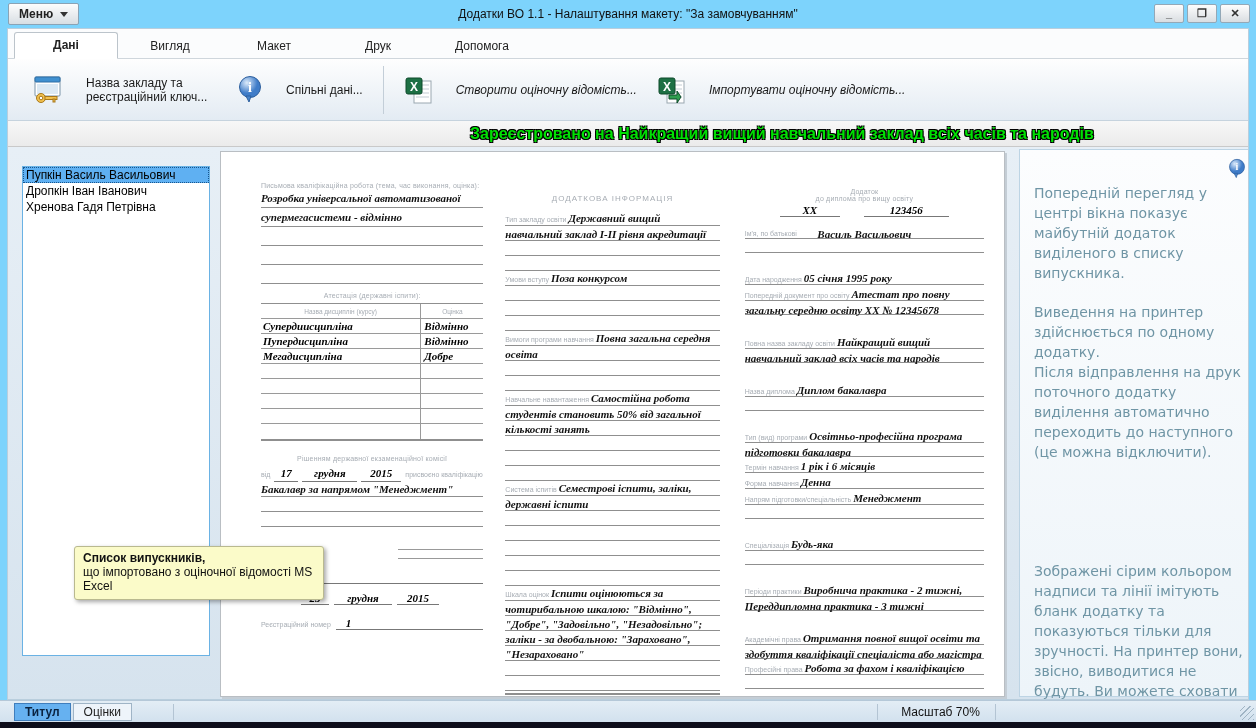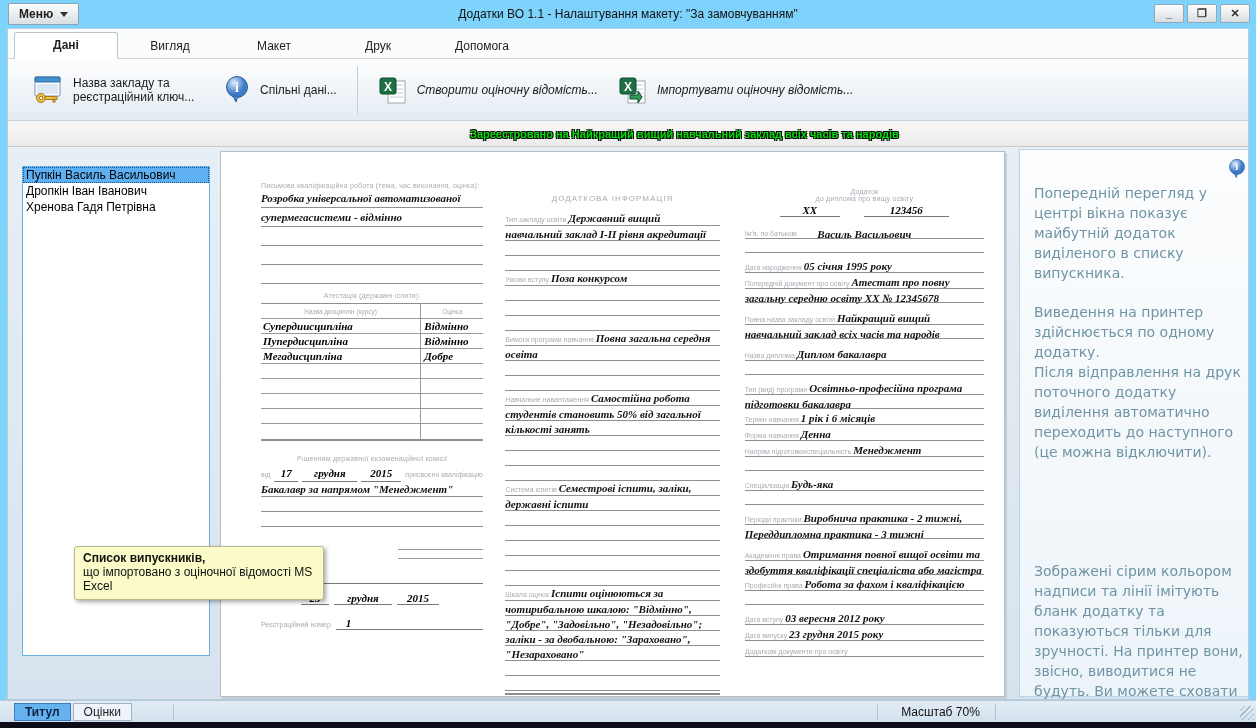--- a/index.html
+++ b/index.html
@@ -28,29 +28,29 @@
   .tabstrip { height:30px; background:#fbfcfd; border-bottom:1px solid #cfd6dc; display:flex;
               align-items:flex-end; padding-left:6px; }
   .tab { min-width:104px; text-align:center; padding:5px 10px 6px; font-size:12px; color:#222;
          margin-bottom:-1px; }
   .tab.active { background:#fff; border:1px solid #bcc4cb; border-bottom:1px solid #fff;
                 border-radius:3px 3px 0 0; font-weight:bold; }
 
   
   .toolbar { height:62px; background:linear-gradient(#fefefe,#e3ebf3); border-bottom:1px solid #c6d3de;
              display:flex; align-items:center; padding-left:14px; position:relative; }
-  .tool-btn { display:flex; align-items:center; gap:9px; padding:6px 10px; font-size:12px; color:#1a1a1a; }
+  .tool-btn { display:flex; align-items:center; gap:22px; padding:6px 10px; font-size:12px; color:#1a1a1a; }
   .tool-btn .tlabel { max-width:130px; }
   .tool-btn.wide .tlabel { max-width:220px;font-style:italic; }
   .tool-sep { width:1px; height:48px; background:#c3ced8; margin:0 10px; }
 
   
   .banner { height:26px; background:linear-gradient(#f7f7f7,#ebebeb); border-bottom:1px solid #c9c9c9;
             display:flex; align-items:center; position:relative; }
-  .banner-text { margin-left:462px; font-size:11px; font-weight:bold; color:#00e103;
+  .banner-text { margin-left:462px; font-size:16px; font-weight:bold; color:#00e103;
                  text-shadow:1px 1px 0 #000,-1px -1px 0 #000,1px -1px 0 #000,-1px 1px 0 #000; }
 
   
   .main { flex:1 1 auto; background:linear-gradient(#e7eff6,#d6e3ee); display:flex; position:relative; overflow:hidden; }
 
   .listbox { margin:19px 0 0 14px; width:188px; height:490px; background:#fff; border:1px solid #6ab2e4;
              font-size:12px; overflow:hidden; flex:0 0 auto; }
   .list-item { padding:1px 3px; white-space:nowrap; color:#000; }
   .list-item.selected { background:#5fb0f2; outline:1px dotted #17558e; outline-offset:-1px; }
 
@@ -65,21 +65,21 @@
   .lbl-sm { font-size:7px; color:#a7adb4; letter-spacing:0.2px; }
   .flbl { font-size:7px; color:#a7adb4; }
   .fval { font-family:"Liberation Serif", serif; font-weight:bold; font-style:italic; font-size:11px; color:#111; }
   .center { text-align:center; }
 
   .ruled15 { line-height:15px; background-image:repeating-linear-gradient(to bottom,transparent 0,transparent 14px,#8f8f8f 14px,#8f8f8f 15px); }
   .ruled14 { line-height:14px; background-image:repeating-linear-gradient(to bottom,transparent 0,transparent 13px,#8f8f8f 13px,#8f8f8f 14px); }
   .ruled19 { line-height:19px; background-image:repeating-linear-gradient(to bottom,transparent 0,transparent 18px,#8f8f8f 18px,#8f8f8f 19px); }
   .fld { font-family:"Liberation Serif", serif; font-weight:bold; font-style:italic; font-size:11px; color:#111; }
   .fld .flbl { font-family:"Liberation Sans", sans-serif; font-weight:normal; font-style:normal; }
-  .fld.gap { margin-bottom:6px; }
+  .fld.gap { margin-bottom:18px; }
   .fval.centered { display:block; margin-top:-14px; text-align:center; }
 
   
   .dtable { margin-top:4px; border-top:1px solid #8f8f8f; border-bottom:2px solid #8f8f8f; }
   .trow { display:flex; height:15px; border-bottom:1px solid #9a9a9a; align-items:flex-end; }
   .trow:last-child { border-bottom:none; }
   .tc-name { flex:1; border-right:1px solid #9a9a9a; padding:0 2px; height:100%; display:flex; align-items:center; }
   .tc-score { width:62px; padding:0 3px; height:100%; display:flex; align-items:center; }
   .hcell { justify-content:center; font-size:6.5px; color:#a7adb4; }
   .vcell { font-family:"Liberation Serif", serif; font-weight:bold; font-style:italic; font-size:11px; }

